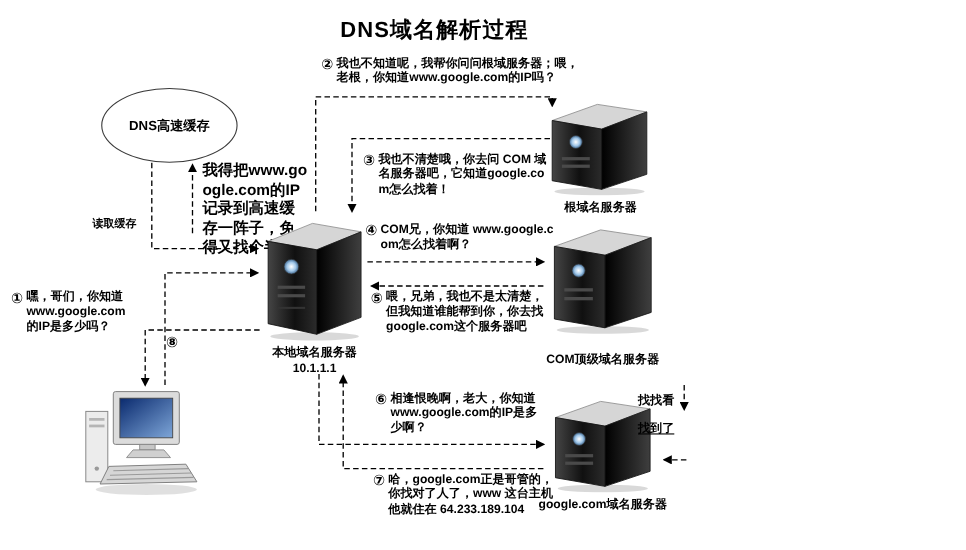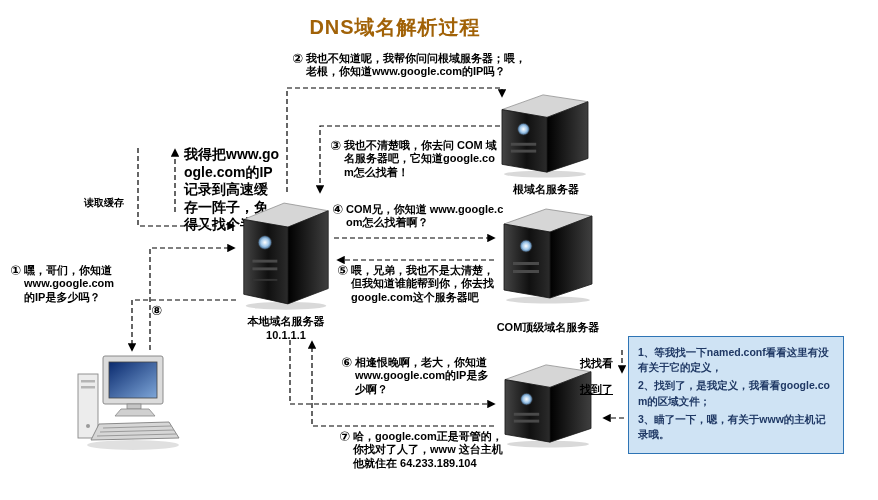--- a/index.html
+++ b/index.html
@@ -1,19 +1,19 @@
 <!DOCTYPE html>
 <html><head>
 <meta charset="utf-8">
 <style>
   html,body{margin:0;padding:0;background:#fff;}
   .canvas{position:relative;width:878px;height:500px;background:#ffffff;overflow:hidden;
           font-family:"Liberation Sans","DejaVu Sans",sans-serif;color:#000;}
   .title{position:absolute;left:0;top:14px;width:790px;text-align:center;
-         font-size:20px;font-weight:bold;color:#a16207;letter-spacing:1px;}
+         font-size:20px;font-weight:bold;color:#000000;letter-spacing:1px;}
   .arrows{position:absolute;left:0;top:0;pointer-events:none;}
   .cache{position:absolute;left:92px;top:80px;width:122px;height:66px;border:1.4px solid #3a3a3a;
          border-radius:50%;display:flex;align-items:center;justify-content:center;
          font-size:12px;font-weight:bold;background:#fff;}
   .store-note{position:absolute;left:184px;top:146px;width:96px;font-size:14px;font-weight:bold;line-height:1.25;word-break:break-all;}
   .read-label{position:absolute;left:84px;top:196px;font-size:10px;font-weight:bold;}
   .step{position:absolute;display:flex;gap:3px;font-size:11px;font-weight:bold;line-height:1.22;word-break:break-all;}
   .step .num{font-size:13px;line-height:1.05;flex:none;}
   .s1{left:10px;top:264px;width:110px;}
   .s2{left:292px;top:52px;width:234px;}
@@ -77,20 +77,23 @@
       <polyline points="494,260 338,260" marker-end="url(#ah)"></polyline>
       <polyline points="290,340 290,404 494,404" marker-end="url(#ah)"></polyline>
       <polyline points="494,426 312,426 312,342" marker-end="url(#ah)"></polyline>
       <polyline points="622,350 622,372" marker-end="url(#ah)"></polyline>
       <polyline points="624,418 604,418" marker-end="url(#ah)"></polyline>
     </g>
   </svg>
 
   <div class="title">DNS域名解析过程</div>
 
+  <div class="cache">
+    <span>DNS高速缓存</span>
+  </div>
   <div class="store-note">我得把www.google.com的IP记录到高速缓存一阵子，免得又找个半死</div>
   <div class="read-label">读取缓存</div>
 
   <div class="step s1">
     <span class="num">①</span>
     <span class="txt">嘿，哥们，你知道www.google.com的IP是多少吗？</span>
   </div>
   <div class="step s2">
     <span class="num">②</span>
     <span class="txt">我也不知道呢，我帮你问问根域服务器；喂，老根，你知道www.google.com的IP吗？</span>
@@ -166,20 +169,21 @@
     <svg width="100" height="88" viewBox="0 0 100 90">
       <ellipse cx="50" cy="86" rx="42" ry="3.5" fill="rgba(0,0,0,0.15)"></ellipse>
       <polygon points="6,20 48,5 94,12 52,28" fill="#d6d6d6" stroke="#8f8f8f" stroke-width="0.8"></polygon>
       <polygon points="52,28 94,12 94,70 52,84" fill="url(#sideG)" stroke="#1a1a1a" stroke-width="0.8"></polygon>
       <polygon points="6,20 52,28 52,84 6,76" fill="url(#faceG)" stroke="#111" stroke-width="0.8"></polygon>
       <circle cx="28" cy="40" r="6" fill="url(#ledG)" stroke="#333" stroke-width="0.6"></circle>
       <rect x="15" y="54" width="26" height="3" fill="#4a4a4a"></rect>
       <rect x="15" y="61" width="26" height="3" fill="#4a4a4a"></rect>
     </svg>
   </div>
+  <div class="srv-label" style="left:472px;top:452px;width:152px;">google.com域名服务器</div>
 
   <div class="server" style="left:74px;top:352px;">
     <svg width="112" height="100" viewBox="0 0 110 100">
       <ellipse cx="58" cy="93" rx="46" ry="5" fill="rgba(0,0,0,0.12)"></ellipse>
       <rect x="3" y="22" width="20" height="64" fill="#ececec" stroke="#888" stroke-width="0.9"></rect>
       <rect x="6" y="28" width="14" height="2.5" fill="#b5b5b5"></rect>
       <rect x="6" y="34" width="14" height="2.5" fill="#b5b5b5"></rect>
       <circle cx="13" cy="74" r="2" fill="#9a9a9a"></circle>
       <rect x="28" y="4" width="60" height="48" rx="2" fill="#dcdcdc" stroke="#808080" stroke-width="0.9"></rect>
       <rect x="34" y="10" width="48" height="36" fill="url(#screenG)" stroke="#444" stroke-width="0.8"></rect>
@@ -188,19 +192,14 @@
       <polygon points="24,72 94,70 104,86 16,88" fill="#d6d6d6" stroke="#808080" stroke-width="0.9"></polygon>
       <line x1="28" y1="76" x2="96" y2="74" stroke="#9a9a9a" stroke-width="1"></line>
       <line x1="25" y1="80" x2="99" y2="78" stroke="#9a9a9a" stroke-width="1"></line>
       <line x1="22" y1="84" x2="101" y2="82" stroke="#9a9a9a" stroke-width="1"></line>
     </svg>
   </div>
 
   <div class="find-label">找找看</div>
   <div class="found-label">找到了</div>
 
-  <div class="note-box">
-    <div class="note-line">1、等我找一下named.conf看看这里有没有关于它的定义，</div>
-    <div class="note-line">2、找到了，是我定义，我看看google.com的区域文件；</div>
-    <div class="note-line">3、瞄了一下，嗯，有关于www的主机记录哦。</div>
-  </div>
 
 </div>
 
 </body></html>

